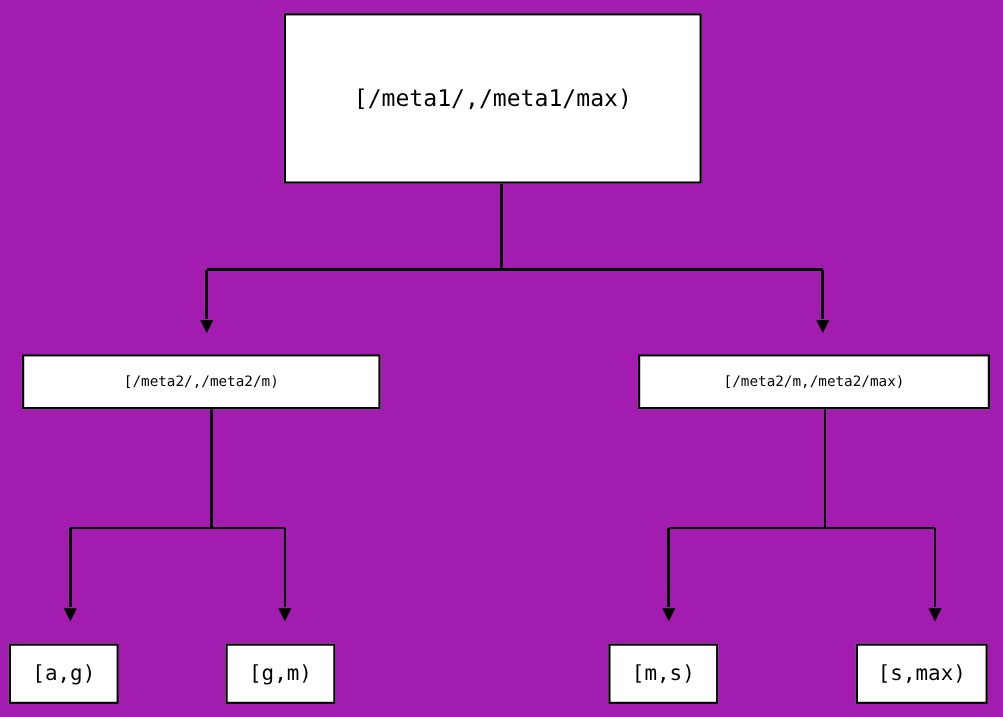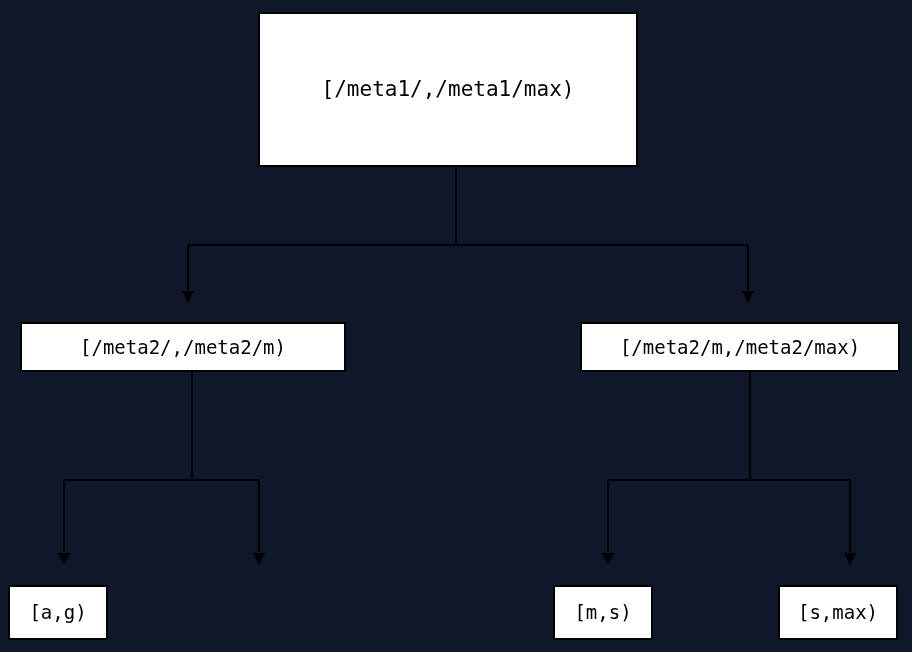--- a/index.html
+++ b/index.html
@@ -8,21 +8,21 @@
     padding: 0;
     background: #ffffff;
   }
   body {
     font-family: "DejaVu Sans Mono", "Liberation Mono", monospace;
   }
   #diagram-canvas {
     position: relative;
     width: 912px;
     height: 652px;
-    background: #0f172a;
+    background: #a21caf;
     overflow: hidden;
   }
   #edge-layer {
     position: absolute;
     left: 0;
     top: 0;
     width: 912px;
     height: 652px;
   }
   .node-box {
@@ -57,21 +57,21 @@
     height: 50px;
   }
   #node-mid-right {
     left: 580px;
     top: 322px;
     width: 320px;
     height: 50px;
     align-items: center;
   }
   #node-mid-left .node-label,
-  #node-mid-right .node-label { font-size: 19px; }
+  #node-mid-right .node-label { font-size: 13px; }
   
   .leaf-box {
     top: 585px;
     height: 55px;
     text-align: right;
   }
   #node-leaf-ag   { left: 8px;   width: 100px; }
   #node-leaf-gm   { left: 205px; width: 100px; }
   #node-leaf-ms   { left: 553px; width: 100px; }
   #node-leaf-smax { left: 778px; width: 120px; }
@@ -122,20 +122,23 @@
   </div>
 
   <div class="node-box" id="node-mid-right">
     <span class="node-label">[/meta2/m,/meta2/max)</span>
   </div>
 
   <div class="node-box leaf-box" id="node-leaf-ag">
     <span class="node-label">[a,g)</span>
   </div>
 
+  <div class="node-box leaf-box" id="node-leaf-gm">
+    <span class="node-label">[g,m)</span>
+  </div>
 
   <div class="node-box leaf-box" id="node-leaf-ms">
     <span class="node-label">[m,s)</span>
   </div>
 
   <div class="node-box leaf-box" id="node-leaf-smax">
     <span class="node-label">[s,max)</span>
   </div>
 
 </div>

